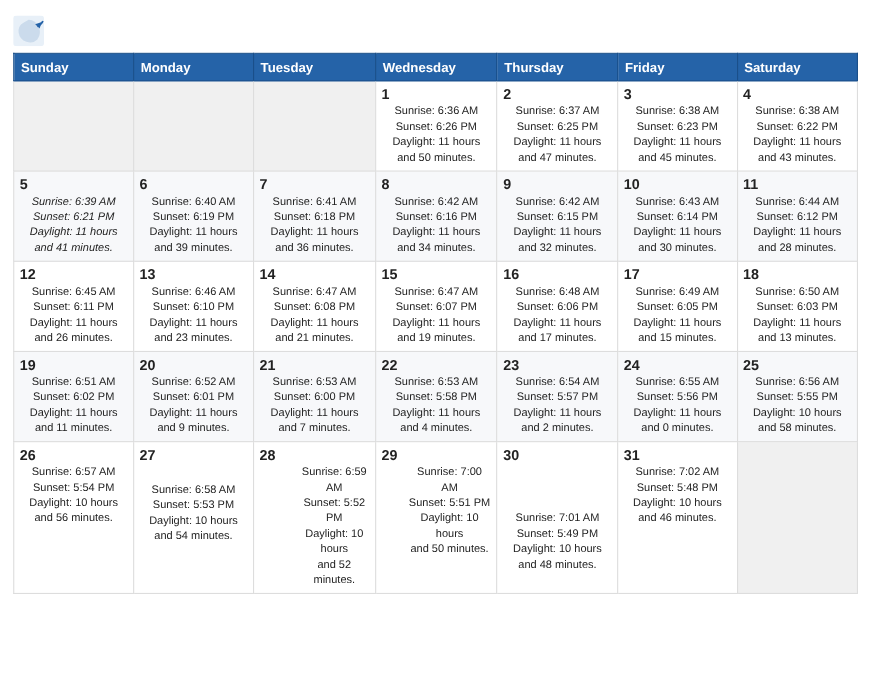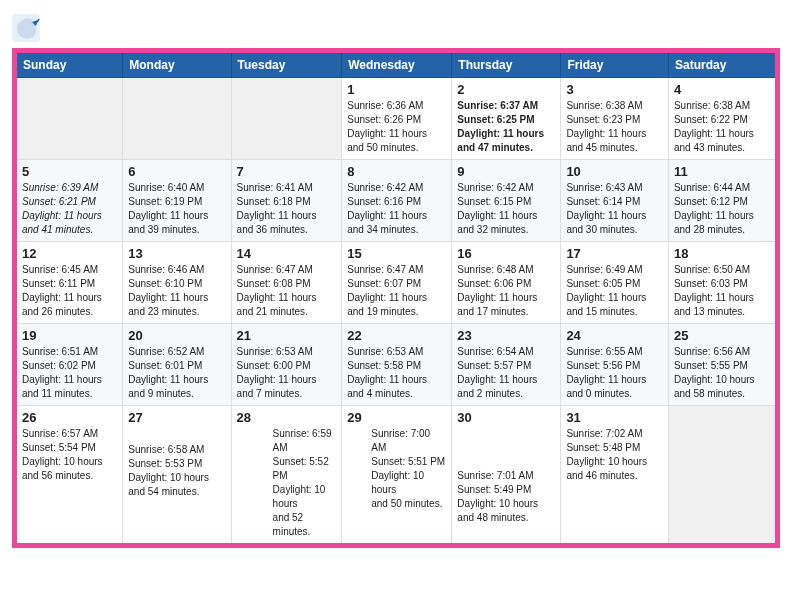--- a/index.html
+++ b/index.html
@@ -56,21 +56,21 @@
     }
     .location-title {
       font-size: 14px;
       color: #444;
       margin-top: 2px;
     }
     .calendar {
       width: 100%;
       border-collapse: collapse;
       margin-top: 6px;
-      border: 5px solid #ec4899;
+      border: 1px solid #ec4899;
     }
     .calendar th {
       background-color: #2563a8;
       color: #fff;
       font-size: 12px;
       font-weight: bold;
       text-align: left;
       padding: 5px 6px;
       border: 1px solid #1a4f8a;
     }
@@ -90,20 +90,21 @@
     .day-number {
       font-size: 13px;
       font-weight: bold;
       margin-bottom: 2px;
       display: block;
     }
     .day-info {
       font-size: 10px;
       color: #222;
       line-height: 1.4;
+      text-align: center;
     }
     .empty-cell {
       background: #f0f0f0 !important;
     }
   </style>
 </head>
 <body>
 
 <div class="container">
   <div class="header-row">
@@ -144,21 +145,21 @@
           <td class="empty-cell"></td>
           <td>
             <span class="day-number">1</span>
             <div class="day-info" style="white-space: pre-line;">Sunrise: 6:36 AM
 Sunset: 6:26 PM
 Daylight: 11 hours
 and 50 minutes.</div>
           </td>
           <td>
             <span class="day-number">2</span>
-            <div class="day-info" style="white-space: pre-line; font-weight: bold;">Sunrise: 6:37 AM
+            <div class="day-info" style="white-space: pre-line;">Sunrise: 6:37 AM
 Sunset: 6:25 PM
 Daylight: 11 hours
 and 47 minutes.</div>
           </td>
           <td>
             <span class="day-number">3</span>
             <div class="day-info" style="white-space: pre-line;">Sunrise: 6:38 AM
 Sunset: 6:23 PM
 Daylight: 11 hours
 and 45 minutes.</div>

